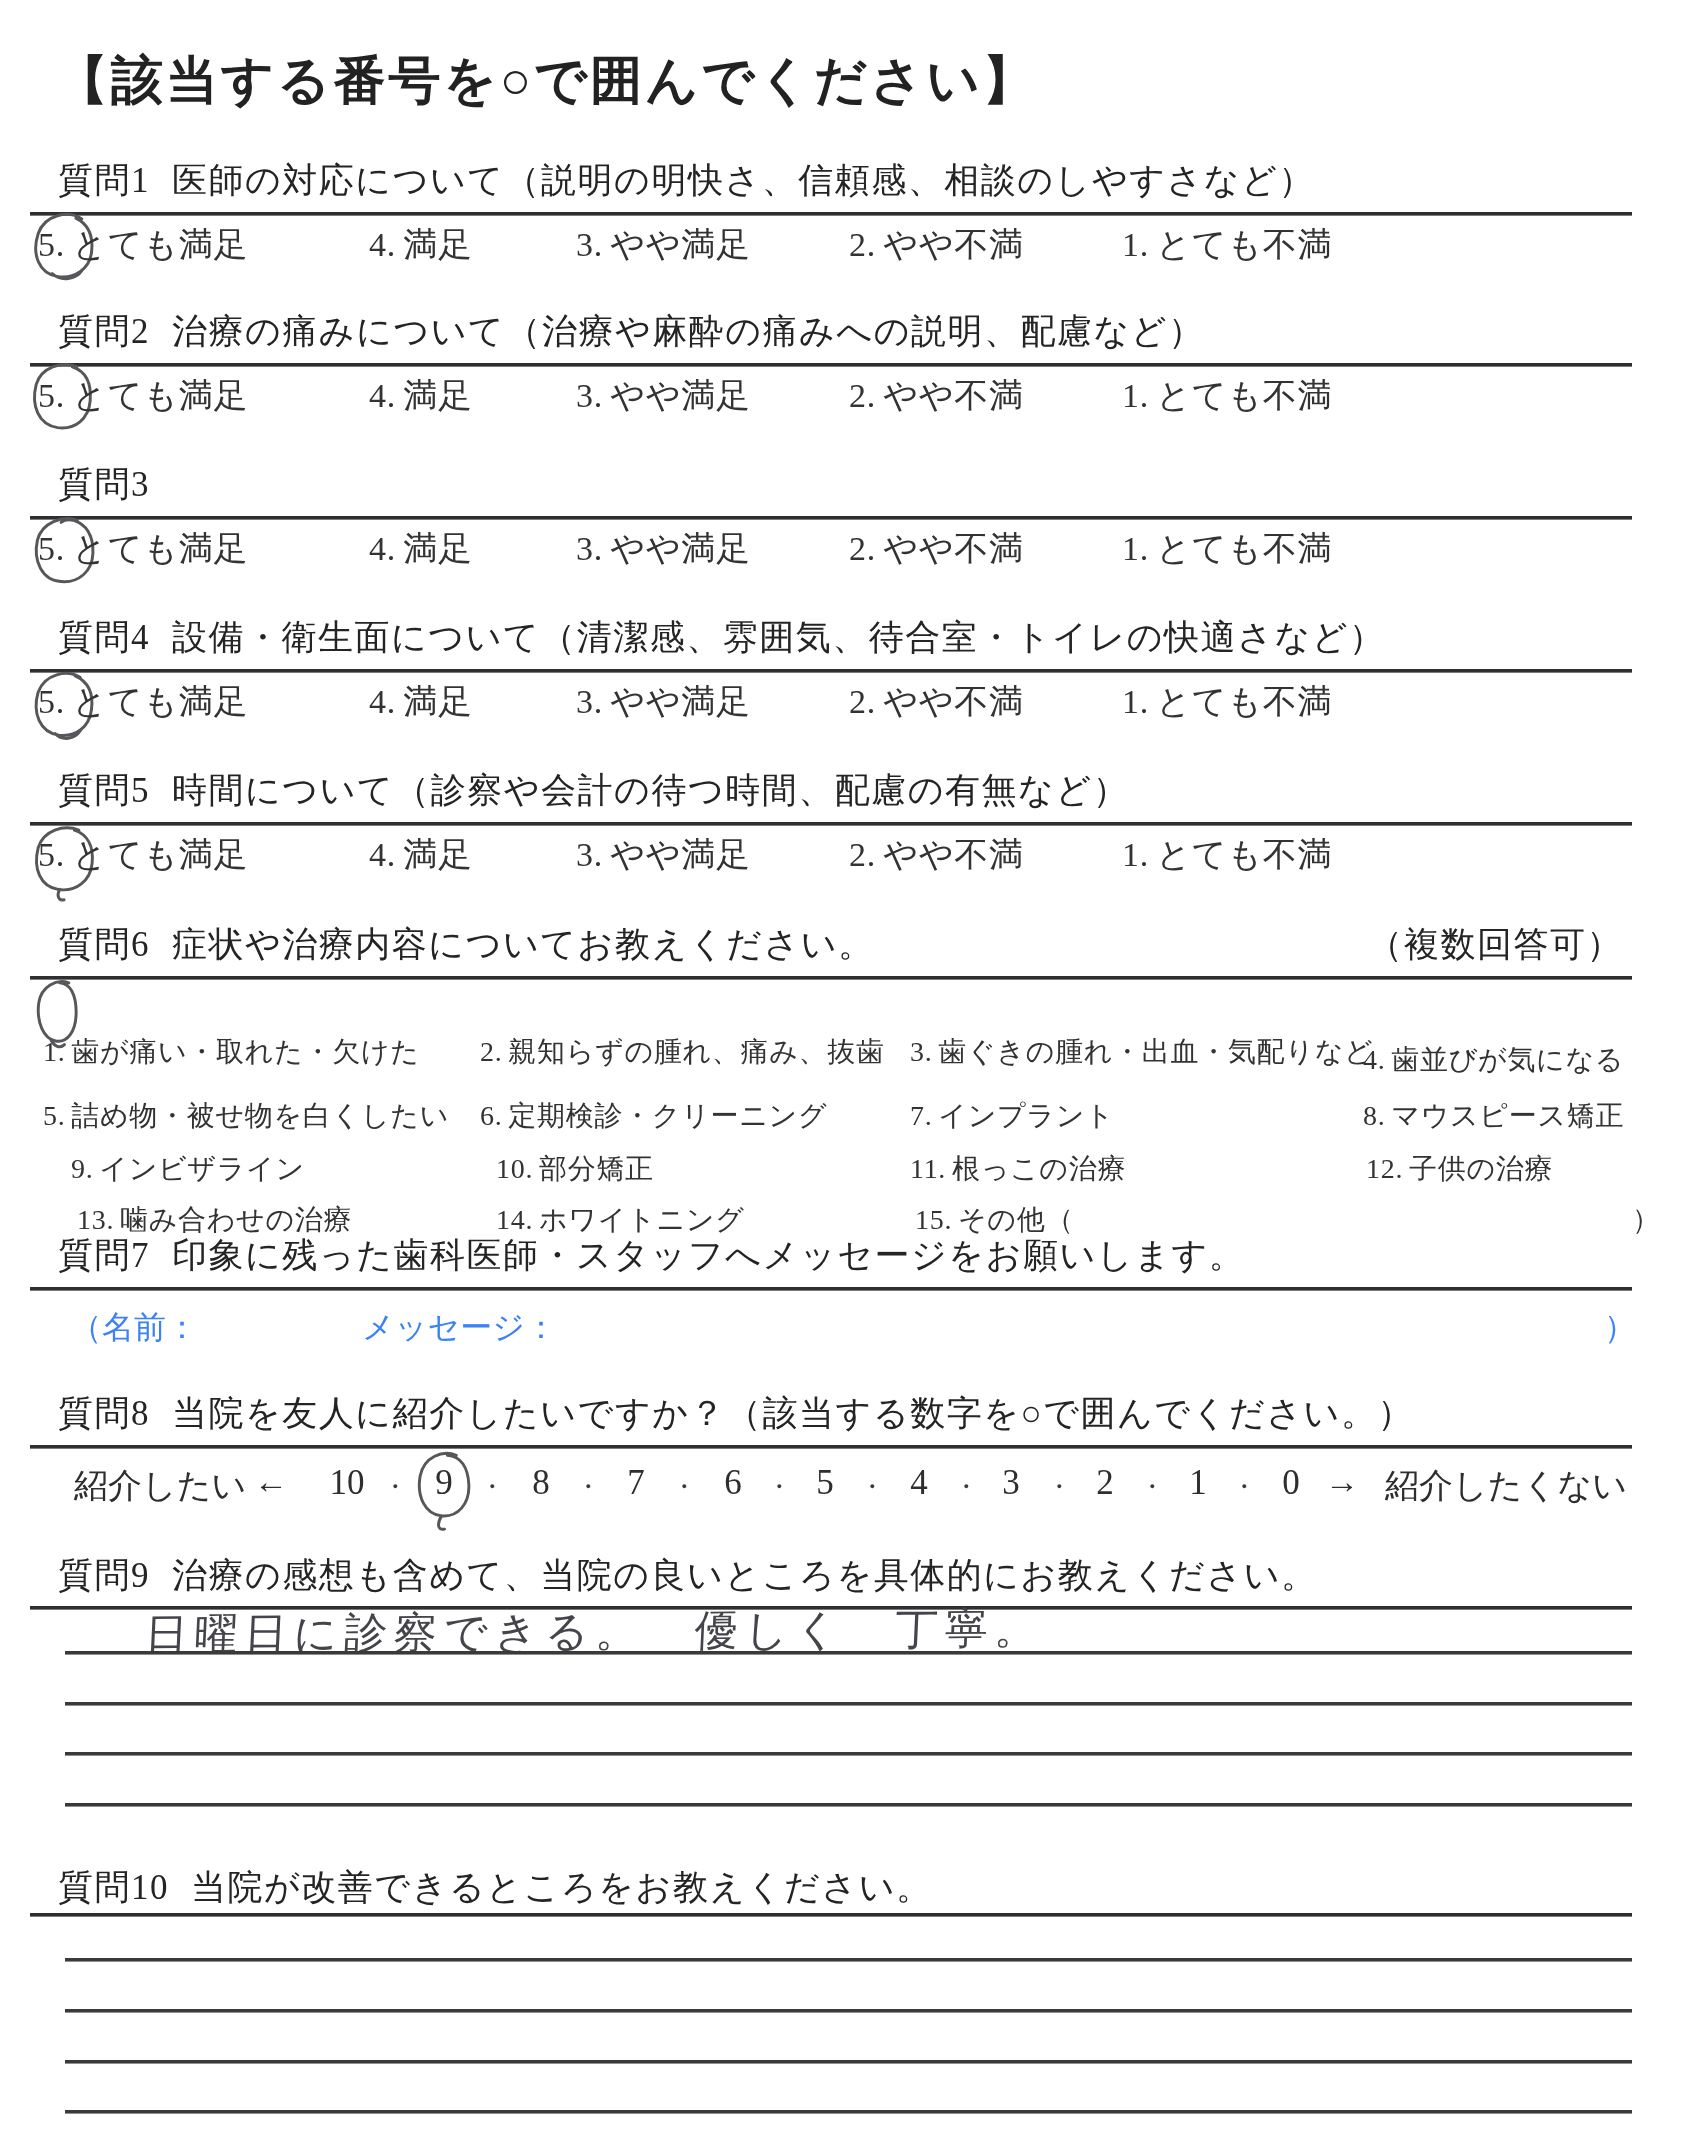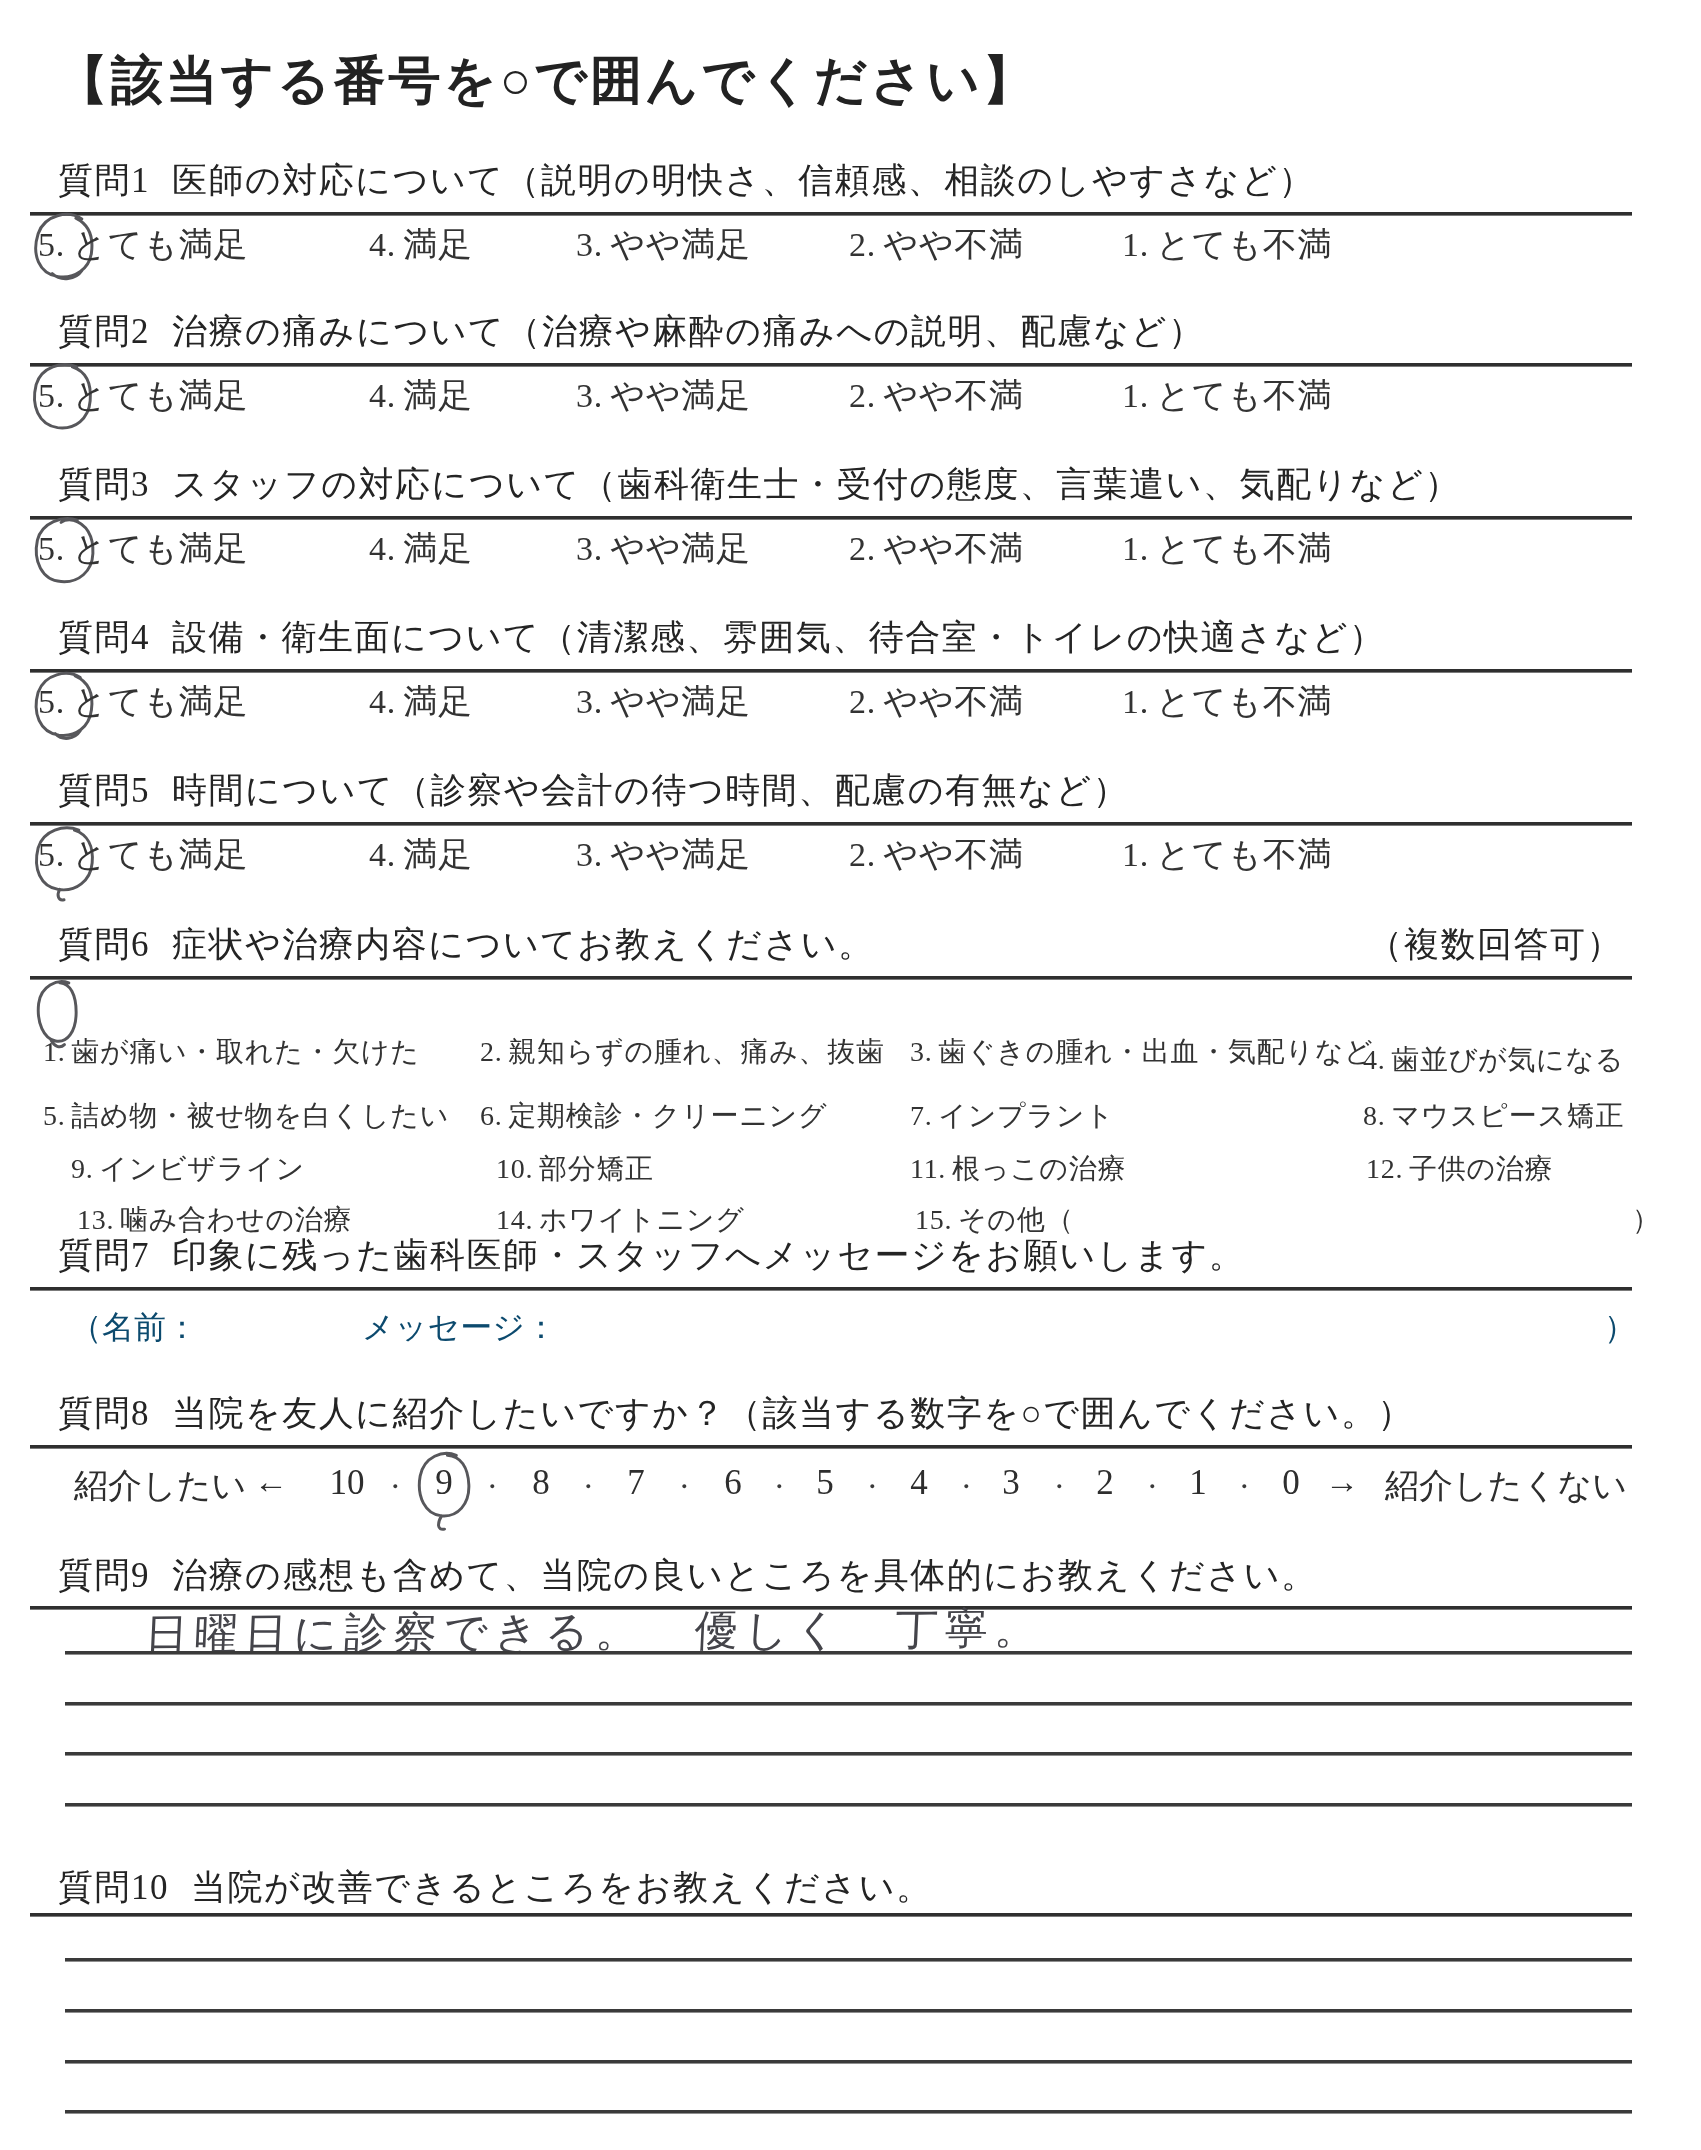--- a/index.html
+++ b/index.html
@@ -30,21 +30,21 @@
   .opt { position:absolute; top:0; white-space:nowrap; color:#333; }
   .opt .num { margin-right:7.4px; }
   .circle-mark { position:absolute; pointer-events:none; }
   .circle-mark path { fill:none; stroke:#57575b; stroke-width:4; stroke-linecap:round; }
   
   .q6-options { position:relative; margin-top:3px; height:244px; font-size:28px; letter-spacing:0.7px; }
   .q6-opt { position:absolute; white-space:nowrap; color:#333;margin-top:42px; }
   .q6-opt .num { margin-right:5.9px; }
   
   .q7-row { position:relative; margin-top:7.4px; height:62px; font-size:32px; }
-  .q7-item { position:absolute; top:7.4px; white-space:nowrap; color:#0c4a6e; }
+  .q7-item { position:absolute; top:7.4px; white-space:nowrap; color:#3b82f6; }
   
   .q8-row { position:relative; margin-top:7.4px; height:89px; font-size:34px; }
   .tok { position:absolute; top:5.9px; transform:translateX(-50%); white-space:nowrap; color:#2e2e2e; }
   .tok.plain { transform:none; }
   .tok.numtok { font-size:35px; }
   .tok.dot { font-size:25px; top:13.3px; color:#3a3a3a; }
   
   .ans-area { position:relative; }
   .ans-line {
     position:absolute; left:65px; width:1567px; height:2.2px;
@@ -96,21 +96,20 @@
       <span class="opt" style="left:369px"><span class="num">4.</span><span>満足</span></span>
       <span class="opt" style="left:576px"><span class="num">3.</span><span>やや満足</span></span>
       <span class="opt" style="left:849px"><span class="num">2.</span><span>やや不満</span></span>
       <span class="opt" style="left:1122px"><span class="num">1.</span><span>とても不満</span></span>
     </div>
   </section>
 
   <section class="q" style="top:463px">
     <div class="q-head">
       <span class="q-id">質問3</span>
-      <span class="q-title">スタッフの対応について（歯科衛生士・受付の態度、言葉遣い、気配りなど）</span>
     </div>
     <div class="rule"></div>
     <div class="opt-row">
       <svg class="circle-mark" style="left:29.5px;top:-13.3px" width="74" height="78" viewBox="0 0 100 104">
           <path d="M64 9 C 44 2 16 12 10 36 C 4 64 16 90 42 92 C 66 94 84 78 85 54 C 86 30 76 14 58 9 C 52 8 46 9 42 12"></path>
         </svg>
       <span class="opt" style="left:38px"><span class="num">5.</span><span>とても満足</span></span>
       <span class="opt" style="left:369px"><span class="num">4.</span><span>満足</span></span>
       <span class="opt" style="left:576px"><span class="num">3.</span><span>やや満足</span></span>
       <span class="opt" style="left:849px"><span class="num">2.</span><span>やや不満</span></span>

